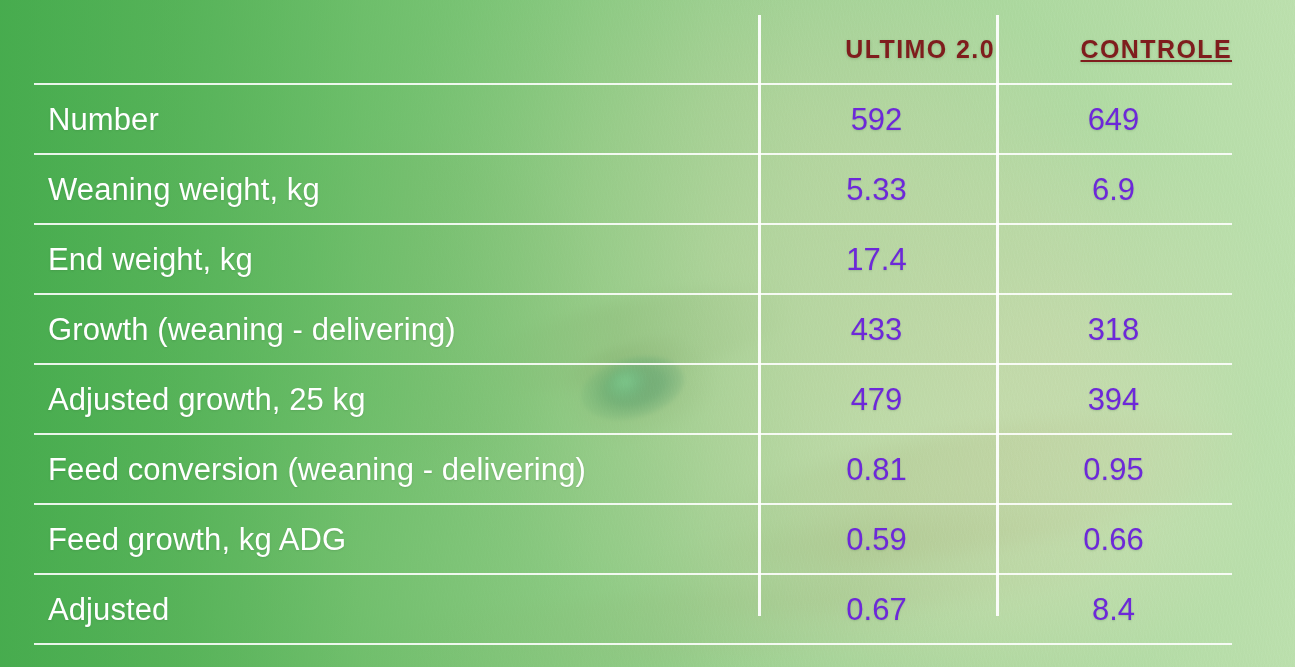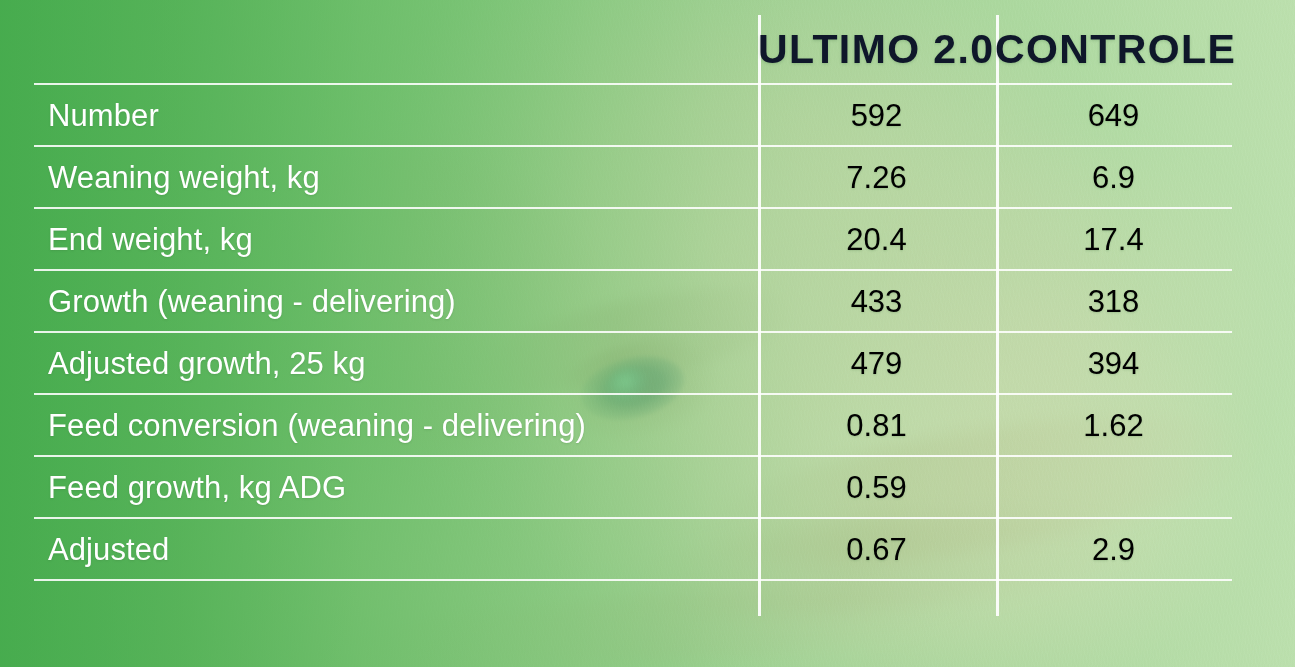--- a/index.html
+++ b/index.html
@@ -177,21 +177,21 @@
   
   .table {
     position:absolute;
     left:34px; top:14px;
     width:1198px; height:606px;
   }
 
   .row {
     position:relative;
     display:flex;
-    height:62px;
+    height:70px;
     align-items:center;
   }
   .row.header-row { height:71px; }
 
   
   .row.header-row::after,
   .row::after {
     content:"";
     position:absolute;
     left:0; right:0; bottom:0;
@@ -207,39 +207,39 @@
     font-size:31px;
     font-weight:300;
     font-stretch:condensed;
     letter-spacing:0.1px;
     white-space:nowrap;
     text-shadow:0 1px 2px rgba(60,110,60,0.22);
   }
   .cell-val {
     width:237px;
     text-align:center;
-    color:#000000;
+    color:#6d28d9;
     font-size:31px;
     font-weight:300;
     font-stretch:condensed;
     text-shadow:0 1px 2px rgba(60,110,60,0.22);
   }
   .cell-val.second { width:237px; }
 
   .cell-head {
-    color:#0f172a;
-    font-size:41px;
+    color:#7f1d1d;
+    font-size:25px;
     font-weight:700;
     font-stretch:condensed;
     letter-spacing:1.4px;
-    text-align:left;
+    text-align:right;
     text-shadow:0 1px 3px rgba(60,110,60,0.28);
   }
   .cell-head.first { width:237px; }
-  .cell-head.second { width:237px; }
+  .cell-head.second { width:237px;text-decoration:underline; }
 
   
   .vline {
     position:absolute;
     top:1px;
     width:3px;
     height:601px;
     background:rgba(255,255,255,0.92);
   }
   .vline.v1 { left:724px; }
@@ -284,53 +284,53 @@
     </div>
 
     <div class="row">
       <div class="cell-label">Number</div>
       <div class="cell-val">592</div>
       <div class="cell-val second">649</div>
     </div>
 
     <div class="row">
       <div class="cell-label">Weaning weight, kg</div>
-      <div class="cell-val">7.26</div>
+      <div class="cell-val">5.33</div>
       <div class="cell-val second">6.9</div>
     </div>
 
     <div class="row">
       <div class="cell-label">End weight, kg</div>
-      <div class="cell-val">20.4</div>
       <div class="cell-val second">17.4</div>
     </div>
 
     <div class="row">
       <div class="cell-label">Growth (weaning - delivering)</div>
       <div class="cell-val">433</div>
       <div class="cell-val second">318</div>
     </div>
 
     <div class="row">
       <div class="cell-label">Adjusted growth, 25 kg</div>
       <div class="cell-val">479</div>
       <div class="cell-val second">394</div>
     </div>
 
     <div class="row">
       <div class="cell-label">Feed conversion (weaning - delivering)</div>
       <div class="cell-val">0.81</div>
-      <div class="cell-val second">1.62</div>
+      <div class="cell-val second">0.95</div>
     </div>
 
     <div class="row">
       <div class="cell-label">Feed growth, kg ADG</div>
       <div class="cell-val">0.59</div>
+      <div class="cell-val second">0.66</div>
     </div>
 
     <div class="row last">
       <div class="cell-label">Adjusted</div>
       <div class="cell-val">0.67</div>
-      <div class="cell-val second">2.9</div>
+      <div class="cell-val second">8.4</div>
     </div>
 
   </div>
 </div>
 
 </body></html>

